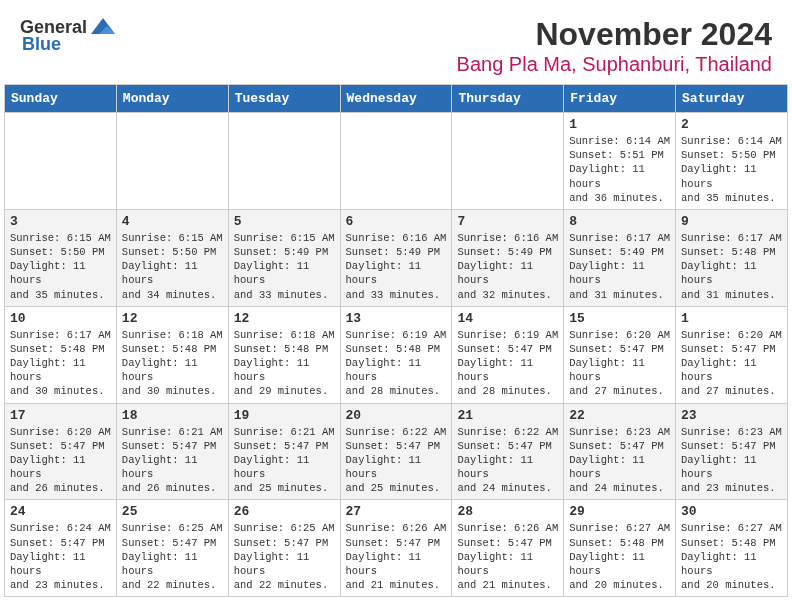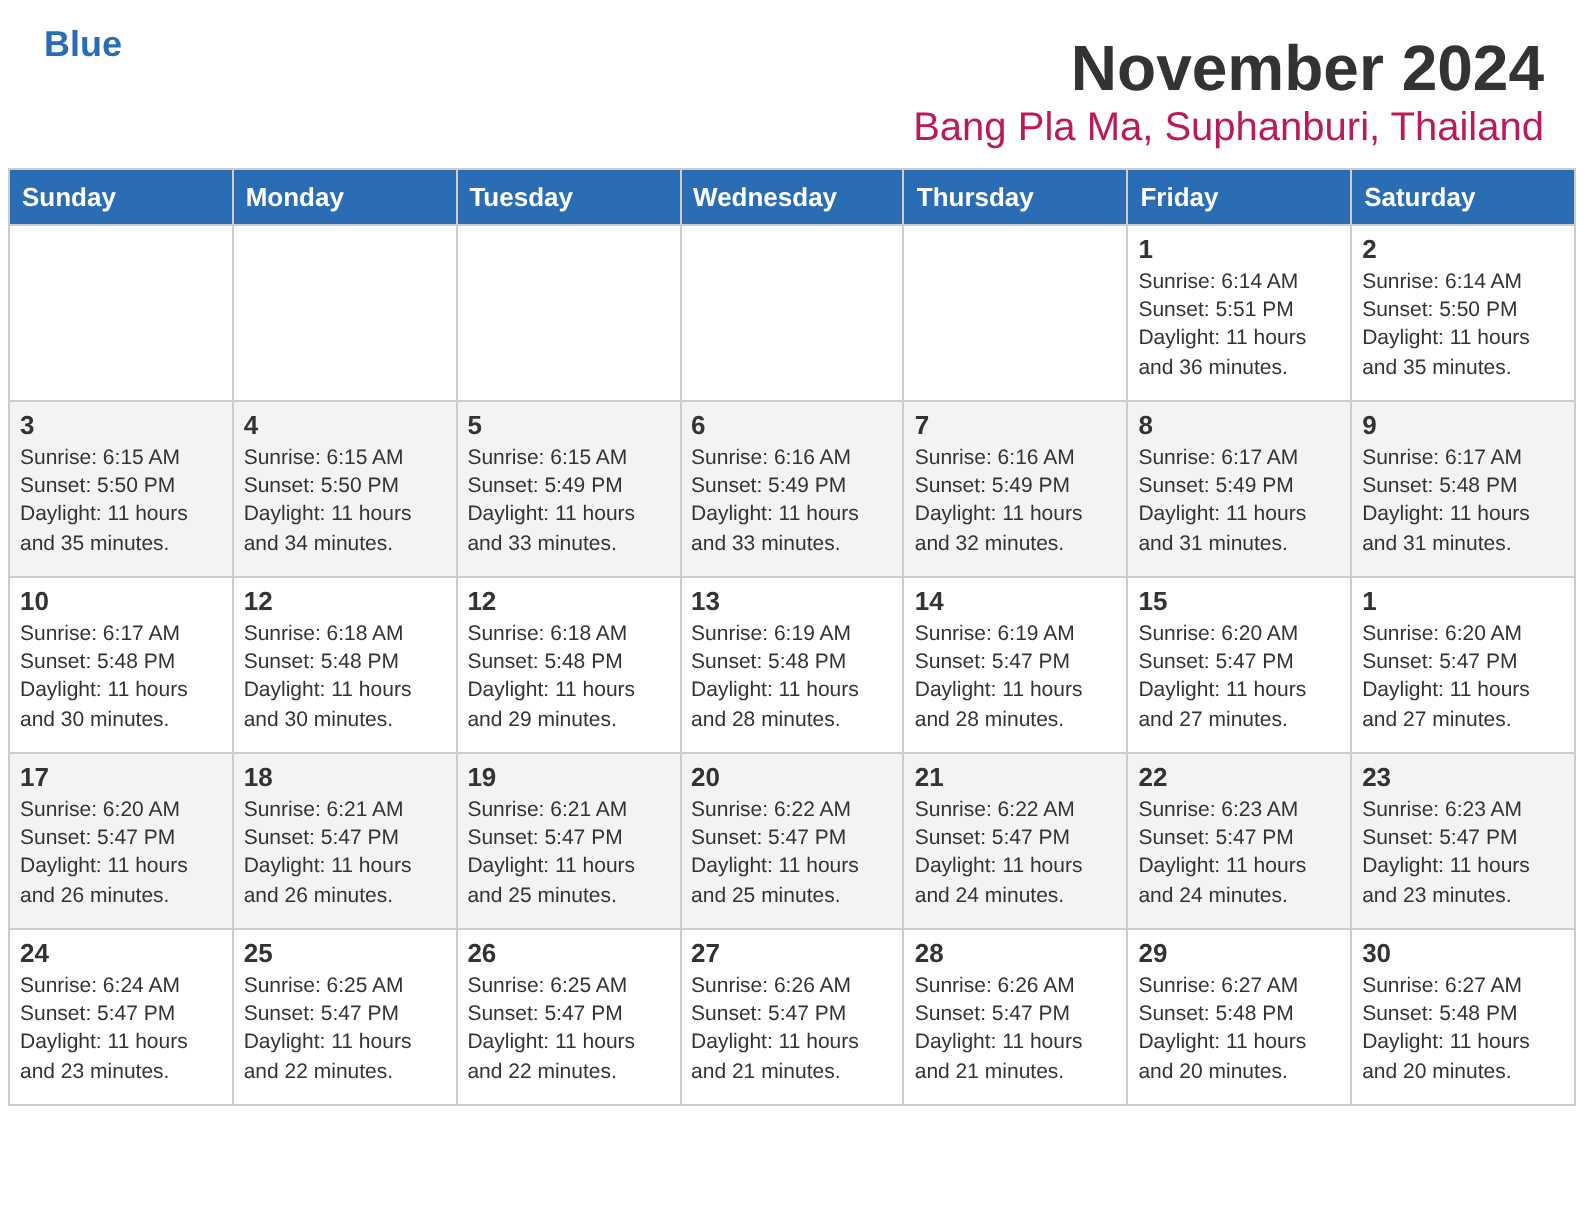--- a/index.html
+++ b/index.html
@@ -35,20 +35,21 @@
     }
     .location-title {
       font-size: 20px;
       color: #be185d;
     }
     .calendar {
       width: 100%;
       border-collapse: collapse;
       margin: 0;
       padding: 0 0px;
+      font-family: Liberation Mono, monospace;
     }
     .calendar th {
       background: #2a6db5;
       color: #fff;
       text-align: left;
       padding: 6px 6px;
       font-size: 13px;
       border: 1px solid #ccc;
     }
     .calendar td {
@@ -85,20 +86,27 @@
     }
     .outer {
       padding: 0 4px;
     }
   </style>
 </head>
 <body>
 
 <div class="header">
   <div class="logo">
+    <div class="logo-row">
+      <span style="font-size:18px;font-weight:bold;color:#333;">General</span>
+      <svg width="28" height="22" viewBox="0 0 28 22">
+        <polygon points="14,2 26,18 2,18" fill="#2a6db5"></polygon>
+        <polygon points="18,10 26,18 10,18" fill="#5ba3e0" opacity="0.7"></polygon>
+      </svg>
+    </div>
     <span style="font-size:18px;font-weight:bold;color:#2a6db5;margin-top:-4px;margin-left:2px;">Blue</span>
   </div>
   <div class="title-block">
     <div class="month-title">November 2024</div>
     <div class="location-title">Bang Pla Ma, Suphanburi, Thailand</div>
   </div>
 </div>
 
 <div class="outer">
 <table class="calendar">

